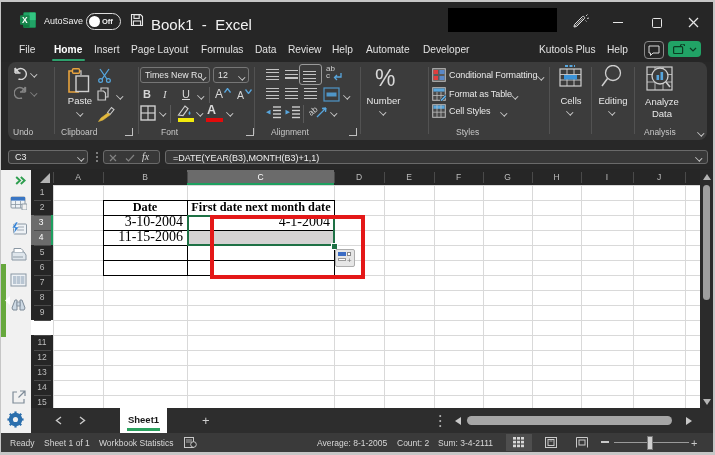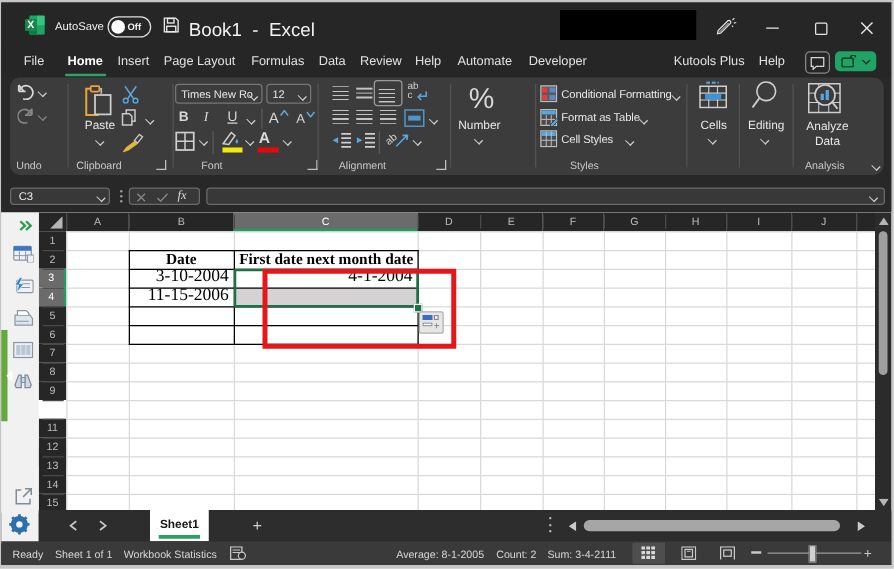--- a/index.html
+++ b/index.html
@@ -316,20 +316,21 @@
     <div class="fbox" style="left:102px;width:57px;">
       <svg class="abs" style="left:5px;top:3px" width="8" height="8" viewBox="0 0 8 8">
           <path d="M1 1 L7 7 M7 1 L1 7" stroke="#828282" stroke-width="1.2"></path>
         </svg>
       <svg class="abs" style="left:21px;top:3px" width="10" height="8" viewBox="0 0 10 8">
           <path d="M1 4.5 L3.5 7 L9 1" fill="none" stroke="#828282" stroke-width="1.2"></path>
         </svg>
       <div class="abs" style="left:38px;top:0px;font-size:10px;font-style:italic;font-family:'Liberation Serif',serif;color:#dcdcdc;"><i>f</i>x</div>
     </div>
     <div class="fbox" style="left:164px;width:543px;">
+      <div class="abs" style="left:7px;top:1.5px;font-size:9px;color:#f0f0f0;">=DATE(YEAR(B3),MONTH(B3)+1,1)</div>
       <div class="chev" style="left:530px;top:4px;"></div>
     </div>
   </div>
   <div id="sheet">
 
     <div class="hdrcell" style="left:30px;top:0;width:22px;height:15px;">
       <svg class="abs" style="left:9px;top:3px" width="11" height="10" viewBox="0 0 11 10">
           <path d="M10 0 V10 H0 Z" fill="#b5b5b5"></path>
         </svg>
     </div>

